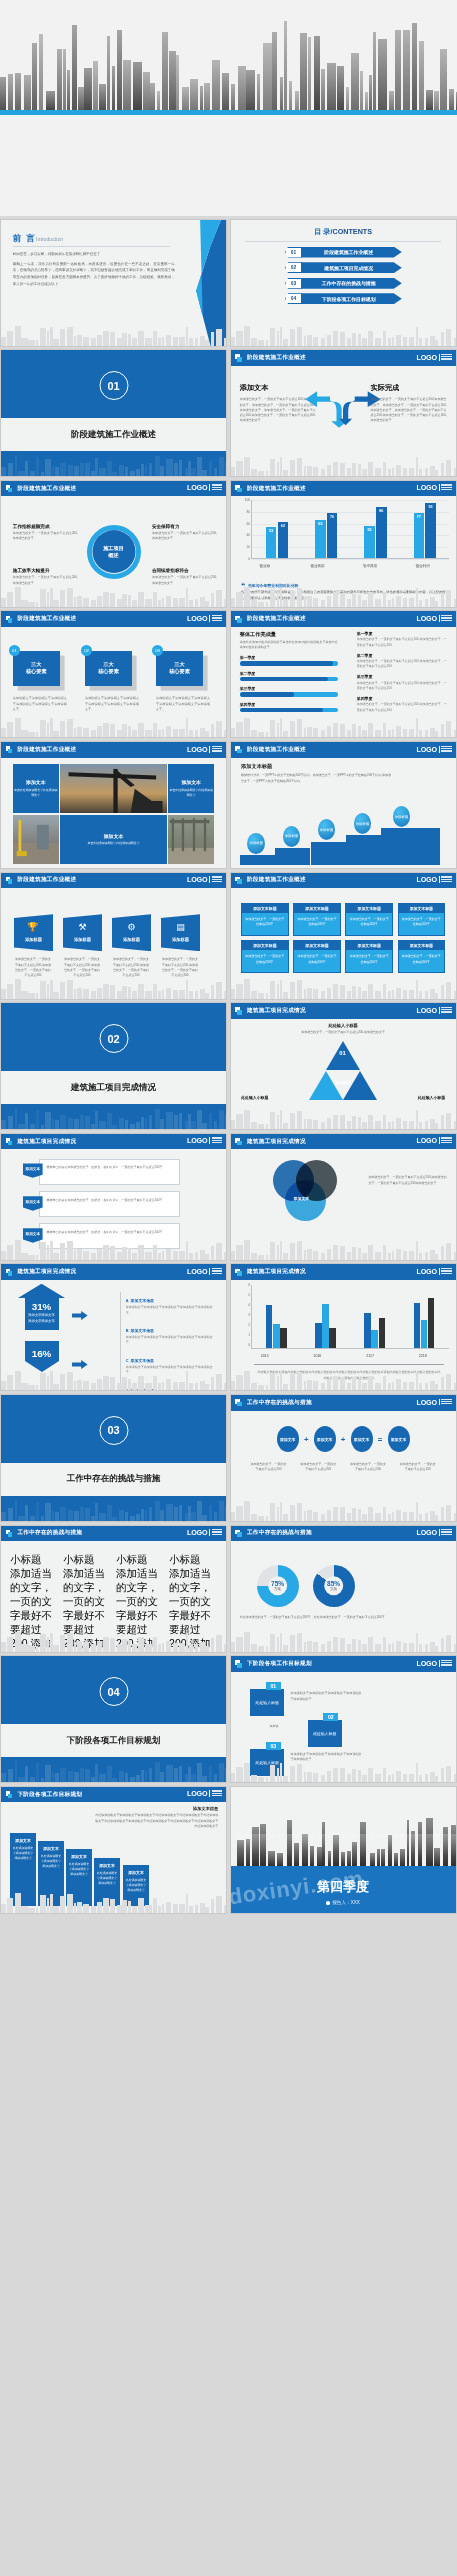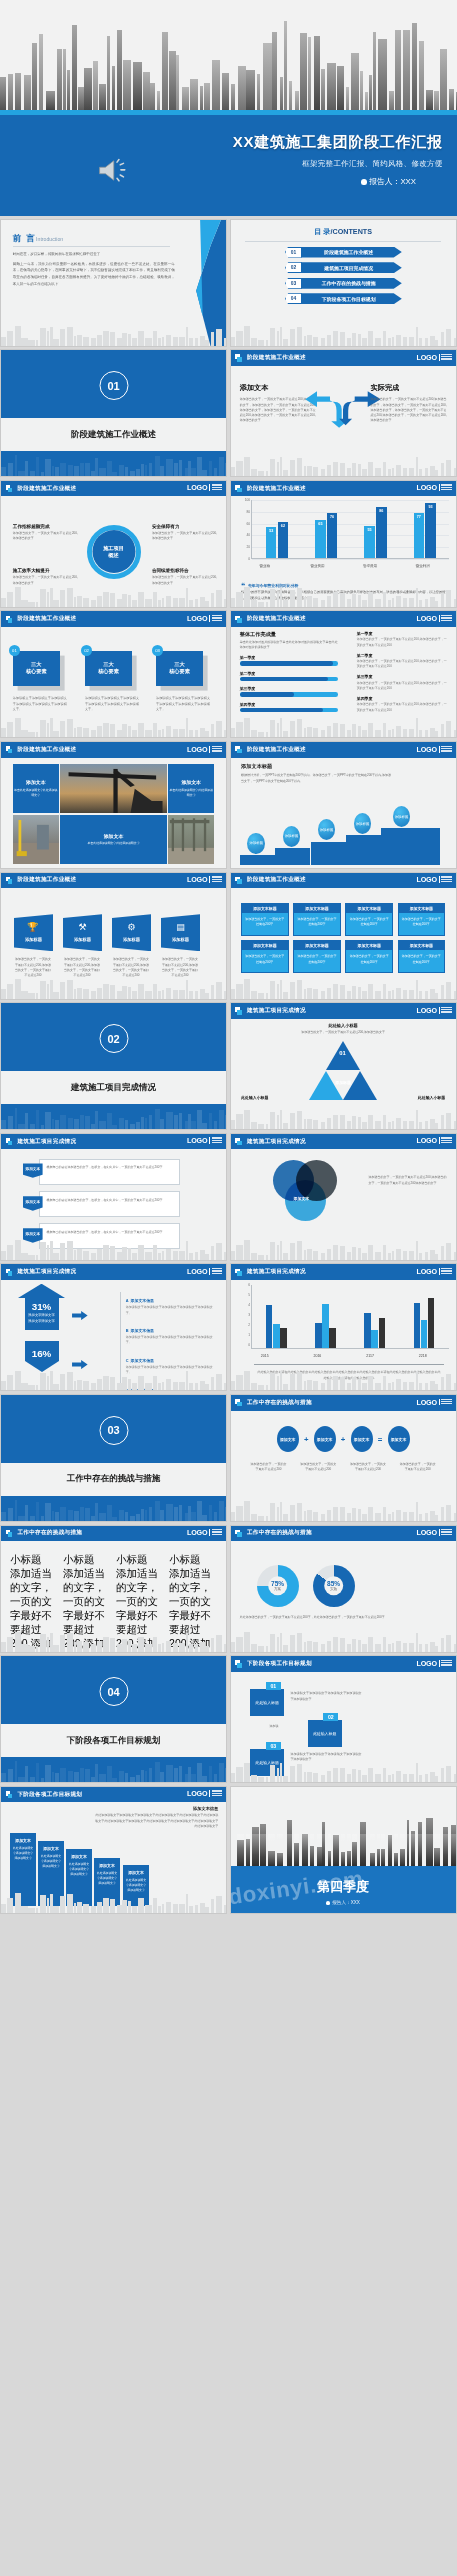--- a/index.html
+++ b/index.html
@@ -286,37 +286,20 @@
         <div class="sky-bld" style="left: 403px; width: 6.5px; height: 82px; opacity: 0.72;"></div>
         <div class="sky-bld" style="left: 412px; width: 5.2px; height: 89px; opacity: 0.86;"></div>
         <div class="sky-bld" style="left: 419px; width: 5.2px; height: 71px; opacity: 0.65;"></div>
         <div class="sky-bld" style="left: 426px; width: 6.5px; height: 22px; opacity: 0.98;"></div>
         <div class="sky-bld" style="left: 434px; width: 4.6px; height: 21px; opacity: 0.66;"></div>
         <div class="sky-bld" style="left: 440px; width: 6.5px; height: 63px; opacity: 0.69;"></div>
         <div class="sky-bld" style="left: 449px; width: 5.2px; height: 23px; opacity: 0.82;"></div>
         <div class="sky-bld" style="left: 456px; width: 5.2px; height: 19.6px; opacity: 0.93;"></div>
       </div>
     <div class="hero-band"></div>
-    <div class="hero-body">
-      <svg class="speaker" viewBox="0 0 48 44">
-        <path d="M4 17h9l13-10v30L13 27H4z" fill="#cfd6db" stroke="#8a9399" stroke-width="1.2"></path>
-        <g stroke="#cfd6db" stroke-width="2.4" stroke-linecap="round">
-          <path d="M31 9l3-4"></path>
-            <path d="M36 13l5-2"></path>
-            <path d="M37 21h6"></path>
-            <path d="M36 29l5 3"></path>
-            <path d="M31 34l3 4"></path>
-        </g>
-      </svg>
-      <div class="hero-title">XX建筑施工集团阶段工作汇报</div>
-      <div class="hero-sub">框架完整工作汇报、简约风格、修改方便</div>
-      <div class="hero-rep">
-        <span class="mic"></span><span>报告人：XXX</span>
-      </div>
-    </div>
   </div>
 
   <div class="grid">
 
     <div class="slide">
       <div class="intro-h">
         <span class="cn">前 言</span><span class="en">Introduction</span>
       </div>
       <div class="intro-rule"></div>
       <div class="intro-p">时间在荏，岁月穿梭，转眼间新年在紧张和忙碌中过去了</div>

